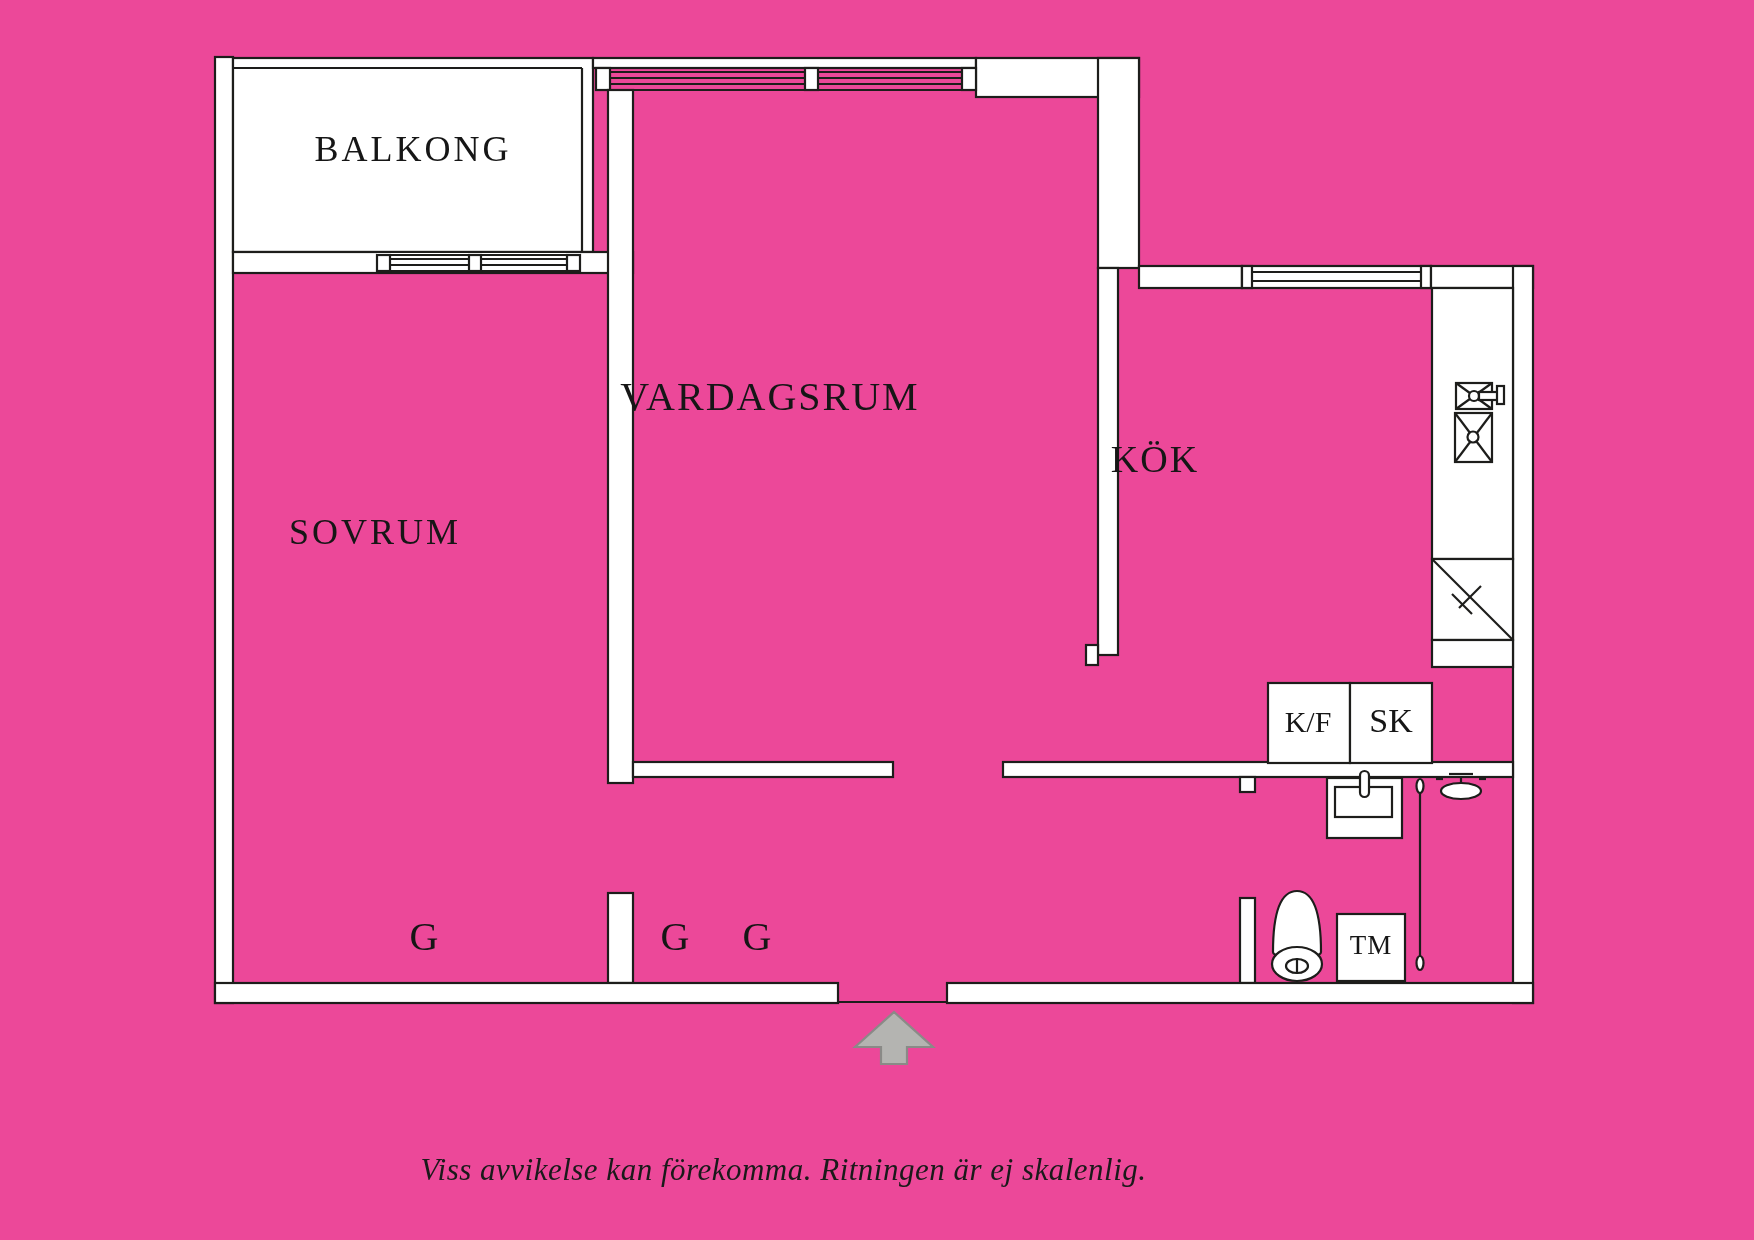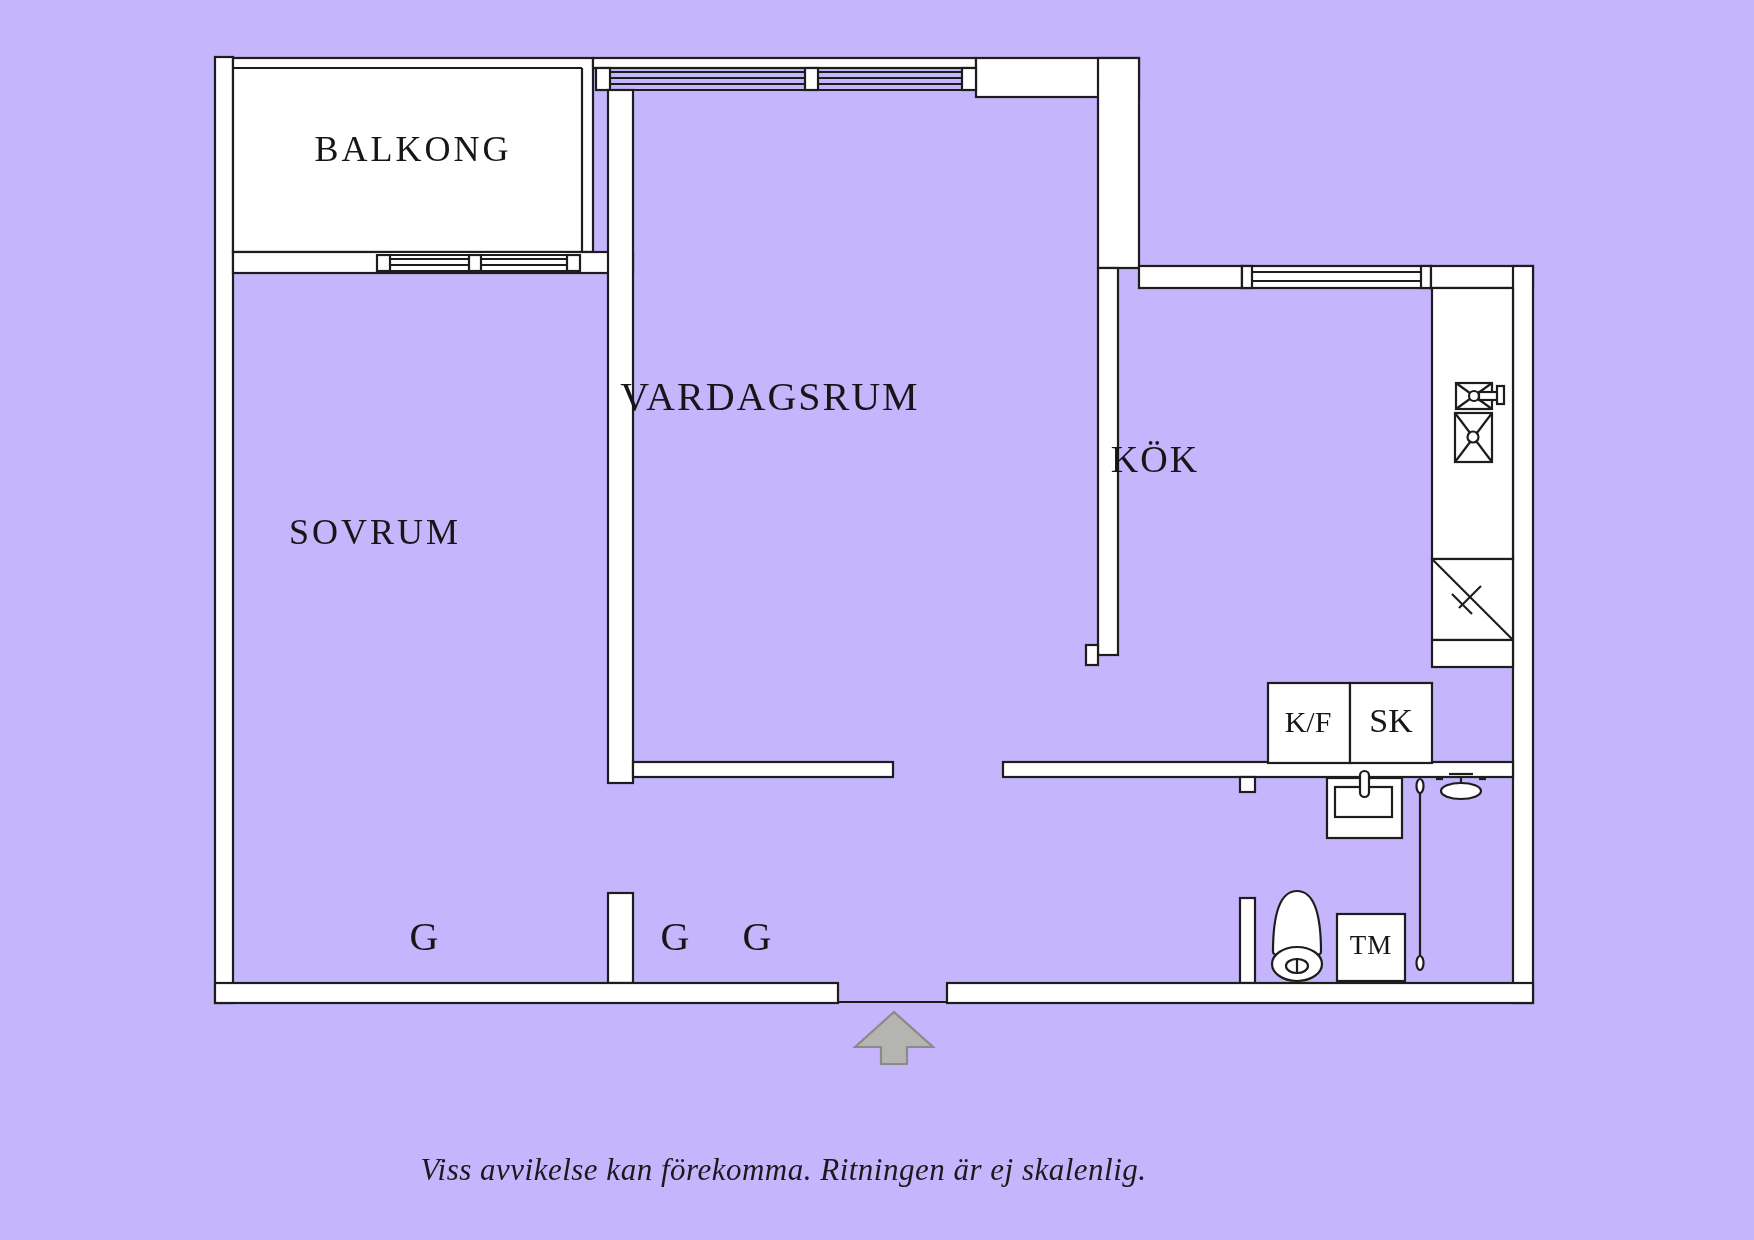--- a/index.html
+++ b/index.html
@@ -1,16 +1,16 @@
 <!DOCTYPE html>
 <html><head>
 <meta charset="utf-8">
 <style>
   html,body{margin:0;padding:0;background:#ffffff;}
-  .page{position:relative;width:1754px;height:1240px;background:#c4b5fd;overflow:hidden;
+  .page{position:relative;width:1754px;height:1240px;background:#ec4899;overflow:hidden;
         font-family:"Liberation Serif", serif;}
   svg{position:absolute;left:0;top:0;}
   svg text{font-family:"Liberation Serif", serif;fill:#161616;}
   .caption{position:absolute;left:0;top:1152px;width:1567px;text-align:center;
            font-style:italic;font-size:31px;color:#1a1a1a;letter-spacing:0.5px;}
 </style>
 </head>
 <body>
 
 <div class="page">

